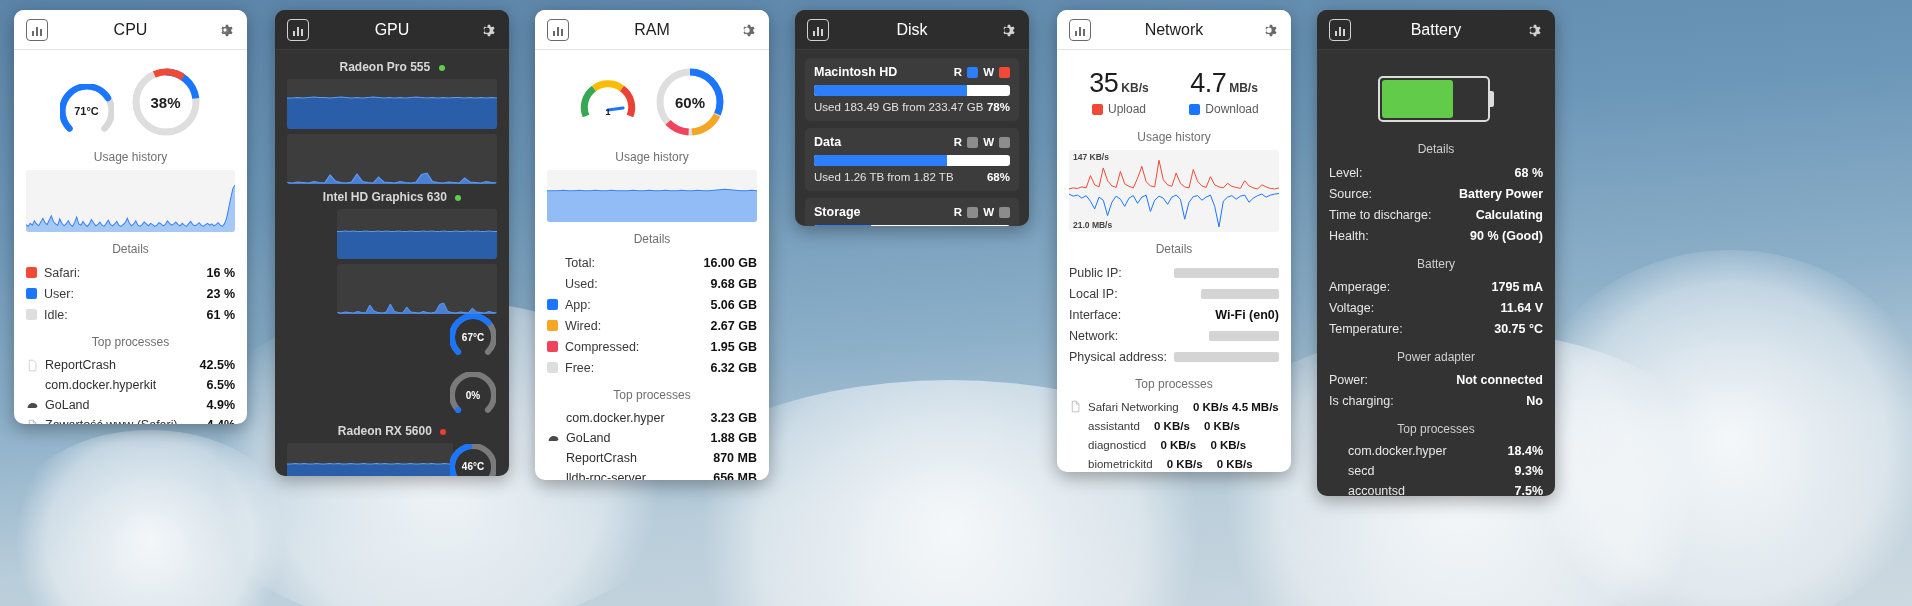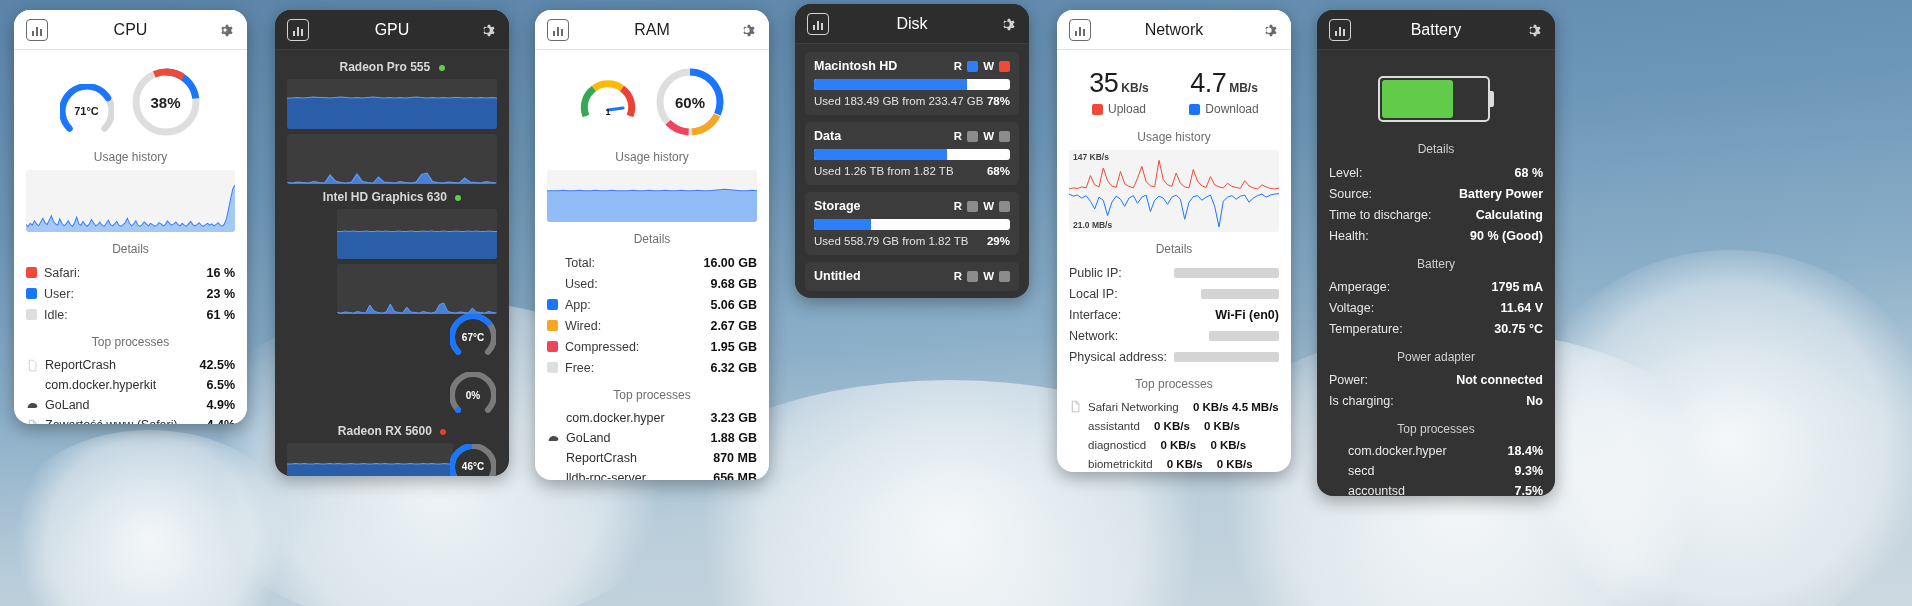--- a/index.html
+++ b/index.html
@@ -20,21 +20,21 @@
   .c1 { left: 180px;  top: 300px; width: 520px; height: 330px; }
   .c2 { left: 640px;  top: 380px; width: 620px; height: 300px; }
   .c3 { left: 1180px; top: 330px; width: 560px; height: 330px; }
   .c4 { left: 1520px; top: 250px; width: 420px; height: 380px; }
   .c5 { left: 0px;    top: 430px; width: 300px; height: 220px; }
 
   .stage { position: absolute; inset: 0; }
 
   .panel {
     position: absolute;
-    border-radius: 16px;
+    border-radius: 10px;
     overflow: hidden;
     box-shadow: 0 5px 18px rgba(0,0,0,.33);
     font-size: 12px;
   }
   .panel.light { background: #ffffff; color: #1d1d1f; }
   .panel.dark  { background: #333333; color: #f2f2f2; }
 
   .titlebar {
     height: 40px; display: flex; align-items: center;
     padding: 0 12px; position: relative;
@@ -97,21 +97,21 @@
   
   #gpu { left: 275px; top: 10px; width: 234px; height: 466px; }
   .gpu-name { text-align: center; font-size: 12px; color: #d8d8d8; padding: 6px 0 5px; font-weight: bold; }
   .gpu-dot { display: inline-block; width: 6px; height: 6px; border-radius: 50%; margin-left: 5px; vertical-align: middle; }
   .gpu-block { position: relative; }
 
   
   #ram { left: 535px; top: 10px; width: 234px; height: 470px; }
 
   
-  #disk { left: 795px; top: 4px; width: 234px; height: 294px; }
+  #disk { left: 795px; top: 10px; width: 234px; height: 216px; }
   .disk-card { background: #3c3c3c; border-radius: 5px; padding: 7px 9px 8px; margin-bottom: 7px; }
   .disk-head { display: flex; align-items: center; font-size: 12.5px; font-weight: 700; color: #fff; }
   .rw { margin-left: auto; display: flex; align-items: center; gap: 5px; font-size: 11.5px; font-weight: 700; color: #fff; }
   .rw .dot { width: 11px; height: 11px; border-radius: 2px; display: inline-block; }
   .bar { height: 11px; border-radius: 3px; background: #ffffff; margin: 6px 0 5px; overflow: hidden; }
   .bar > span { display: block; height: 100%; background: #2d7ff9; }
   .disk-foot { display: flex; font-size: 11.5px; color: #e2e2e2; }
   .disk-foot .pct { margin-left: auto; font-weight: 700; color: #fff; }
 
   

